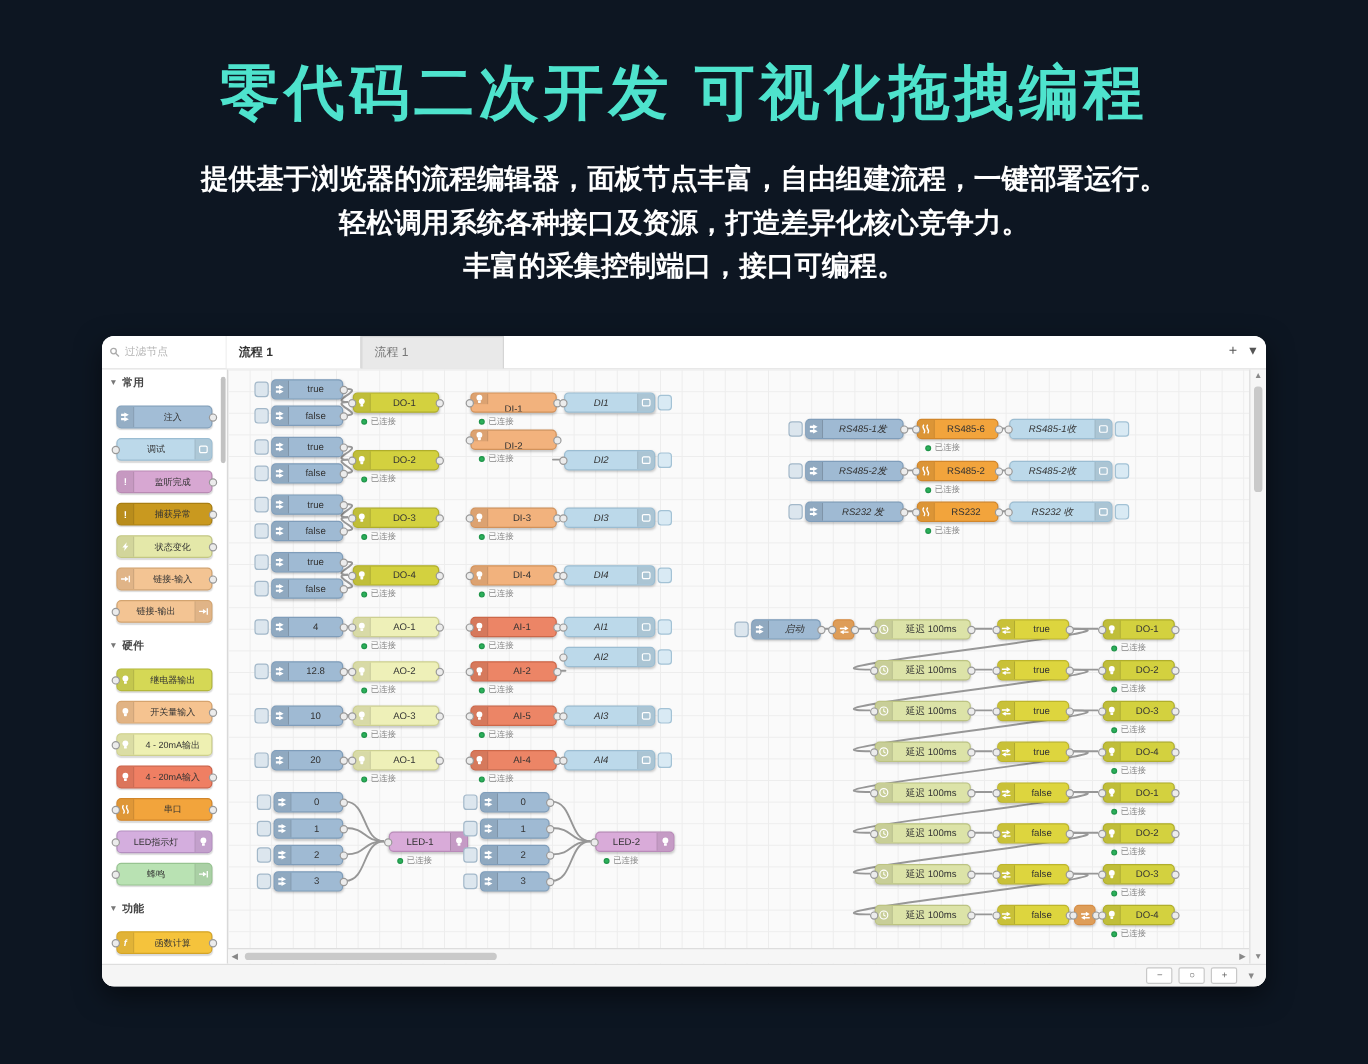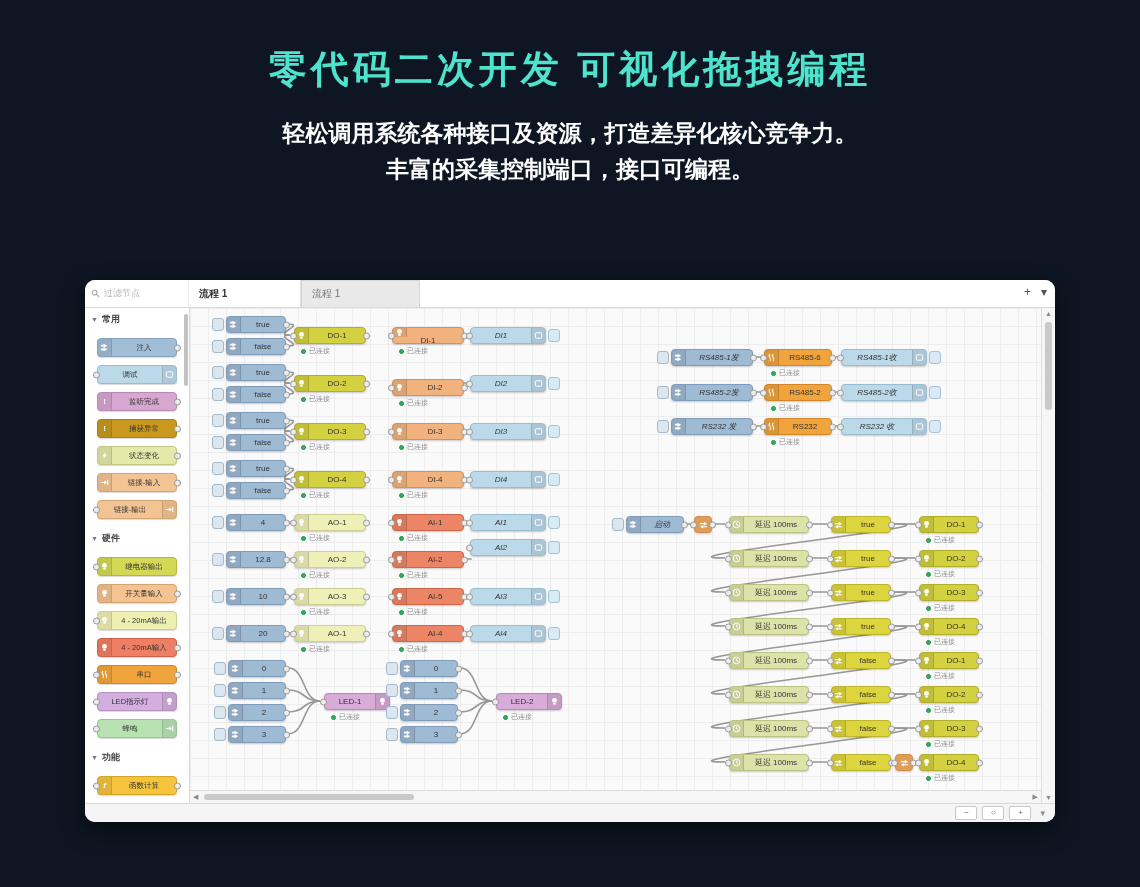--- a/index.html
+++ b/index.html
@@ -1,17 +1,17 @@
 <!DOCTYPE html>
 <html><head>
 <meta charset="utf-8">
 <style>
   html,body{margin:0;padding:0;}
   body{width:1140px;height:887px;background:#0d1622;font-family:"Liberation Sans","DejaVu Sans",sans-serif;overflow:hidden;position:relative;}
-  .page-title{text-align:center;padding-top:44px;font-size:38px;font-weight:bold;color:#4ee3cd;letter-spacing:4px;}
+  .page-title{text-align:center;padding-top:44px;font-size:50px;font-weight:bold;color:#4ee3cd;letter-spacing:4px;}
   .page-desc{margin-top:20px;text-align:center;color:#ffffff;font-size:23px;line-height:36px;font-weight:bold;}
   
   .editor{position:absolute;left:85px;top:280px;width:970px;height:542px;background:#ffffff;border-radius:10px;
           box-shadow:0 8px 22px rgba(0,0,0,.5);overflow:hidden;display:flex;flex-direction:column;}
   .ed-header{flex:0 0 27px;display:flex;border-bottom:1px solid #d9d9d9;background:#fff;position:relative;}
   .search{width:104px;display:flex;align-items:center;gap:4px;padding:0 6px;color:#b5b5b5;font-size:9px;border-right:1px solid #eee;box-sizing:border-box;}
   .search svg{width:9px;height:9px;flex:0 0 9px;}
   .tabs{flex:1;display:flex;align-items:stretch;}
   .tab{font-size:10px;display:flex;align-items:center;padding:0 10px;box-sizing:border-box;}
   .tab.active{width:112px;font-weight:bold;color:#333;background:#fff;border-right:1px solid #ddd;}
@@ -62,20 +62,21 @@
   .hscroll .thumb{position:absolute;left:14px;top:3px;width:210px;height:6px;background:#c9c9c9;border-radius:3px;}
   .ed-footer{flex:0 0 18px;border-top:1px solid #d9d9d9;background:#f5f5f5;display:flex;align-items:center;justify-content:flex-end;gap:5px;padding:0 10px;}
   .zbtn{min-width:16px;height:12px;border:1px solid #c8c8c8;background:#fff;border-radius:2px;font-size:8px;line-height:11px;text-align:center;color:#666;padding:0 2px;}
   .ftr-caret{color:#888;font-size:9px;margin-left:4px;}
 </style>
 </head>
 <body>
 
 <div class="page-title">零代码二次开发  可视化拖拽编程</div>
 <div class="page-desc">
+  <div>提供基于浏览器的流程编辑器，面板节点丰富，自由组建流程，一键部署运行。</div>
   <div>轻松调用系统各种接口及资源，打造差异化核心竞争力。</div>
   <div>丰富的采集控制端口，接口可编程。</div>
 </div>
 
 <div class="editor">
   <div class="ed-header">
     <div class="search">
       <svg viewBox="0 0 10 10">
           <circle cx="4" cy="4" r="2.6" fill="none" stroke="#aaa" stroke-width="1.2"></circle>
           <path d="M6 6 L9 9" stroke="#aaa" stroke-width="1.2"></path>
@@ -411,21 +412,21 @@
             </svg>
           </span>
           <span class="flabel">DO-2</span>
           <span class="port in"></span>
           <span class="port out"></span>
           <span class="status">
             <span class="dot"></span>
             <span>已连接</span>
           </span>
         </div>
-        <div class="fnode" style="left: 202px; top: 71px; width: 70px; background: rgb(242, 178, 125); border-color: rgb(210, 146, 91);">
+        <div class="fnode" style="left: 202px; top: 50px; width: 70px; background: rgb(242, 178, 125); border-color: rgb(210, 146, 91); flex-direction: column;">
           <span class="ficon left">
             <svg viewBox="0 0 10 10">
               <circle cx="5" cy="3.8" r="2.7" fill="#fff"></circle>
               <rect x="3.7" y="6.3" width="2.6" height="2.4" rx="0.6" fill="#fff"></rect>
             </svg>
           </span>
           <span class="flabel">DI-2</span>
           <span class="port in"></span>
           <span class="port out"></span>
           <span class="status">

